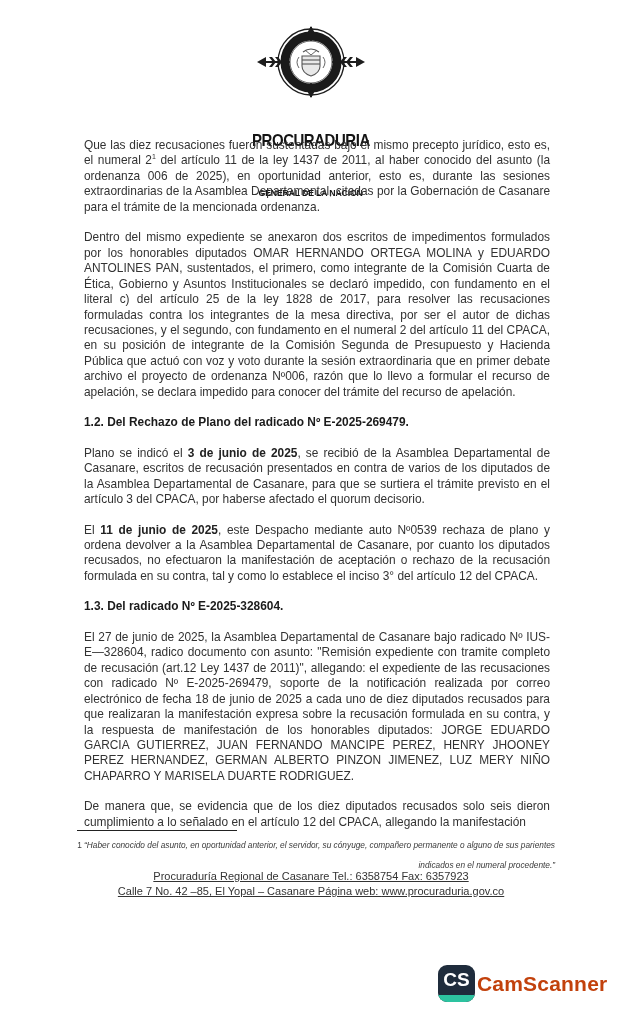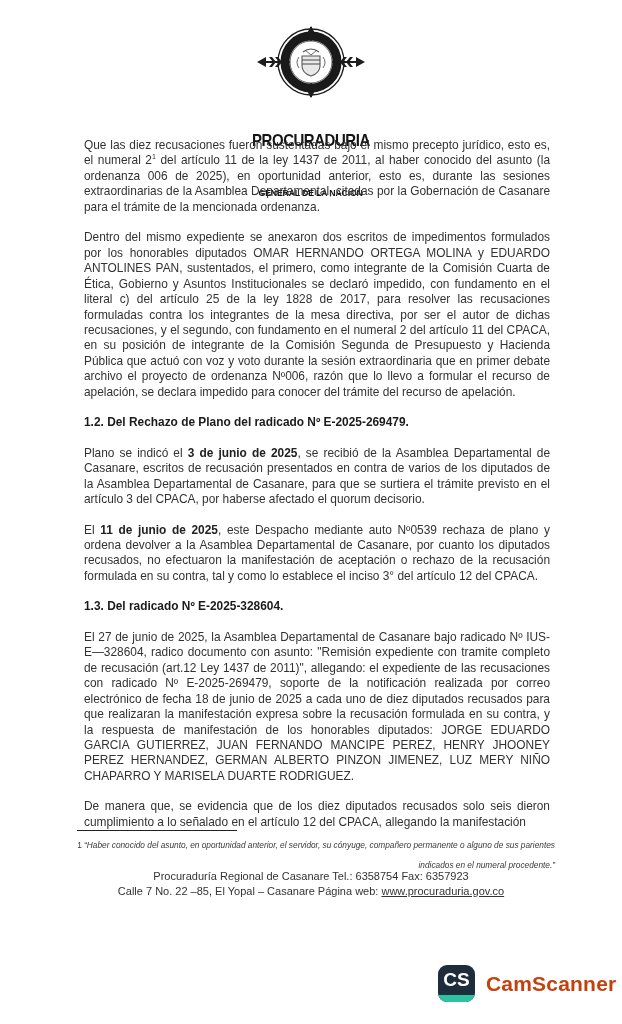--- a/index.html
+++ b/index.html
@@ -51,28 +51,28 @@
     margin:0 0 4px 2px;
   }
   .footnote-text{
     font-size:8.3px;line-height:20px;color:#3a3a3a;text-align:right;
   }
   .footnote-text .fn-quote{font-style:italic;}
 
   
   .footer{
     position:absolute;top:869px;left:0;width:622px;
-    text-align:center;font-size:11px;line-height:15px;color:#333;
+    text-align:center;font-size:11px;line-height:15px;color:#333;text-decoration:underline;
   }
   .footer .web-link{text-decoration:underline;}
 
   
   .watermark{
     position:absolute;top:965px;left:438px;
-    display:flex;align-items:center;gap:11px;
+    display:flex;align-items:center;gap:2px;
   }
   .cs-icon{
     width:37px;height:37px;border-radius:9px;overflow:hidden;
     display:flex;flex-direction:column;
   }
   .cs-icon-top{
     flex:1;display:flex;align-items:center;justify-content:center;
     font-weight:700;font-size:19px;color:#ffffff;
     font-family:"Liberation Sans", sans-serif;
   }
@@ -143,21 +143,21 @@
   <div class="footnote-block">
     <div class="footnote-rule"></div>
     <div class="footnote-text">
       <span>1 </span><span class="fn-quote">“Haber conocido del asunto, en oportunidad anterior, el servidor, su cónyuge, compañero permanente o alguno de sus parientes indicados en el numeral procedente.”</span>
     </div>
   </div>
 
   <div class="footer">
     <div>Procuraduría Regional de Casanare Tel.: 6358754  Fax: 6357923</div>
     <div>
-      <span>Calle 7 No. 22 –85, El Yopal – Casanare Página web:  </span><span class="web-link">www.procuraduria.gov.co</span>
+      <span>Calle 7 No. 42 –85, El Yopal – Casanare Página web:  </span><span class="web-link">www.procuraduria.gov.co</span>
     </div>
   </div>
 
   <div class="watermark">
     <div class="cs-icon" style="background: rgb(31, 44, 60);">
       <div class="cs-icon-top">CS</div>
       <div class="cs-icon-strip" style="background: rgb(45, 195, 160);"></div>
     </div>
     <div class="cs-label">CamScanner</div>
   </div>

